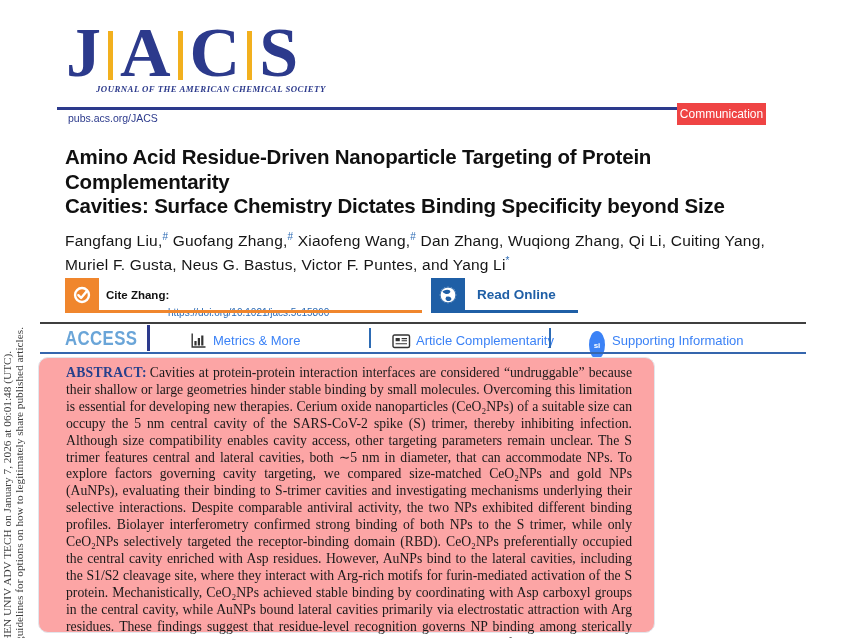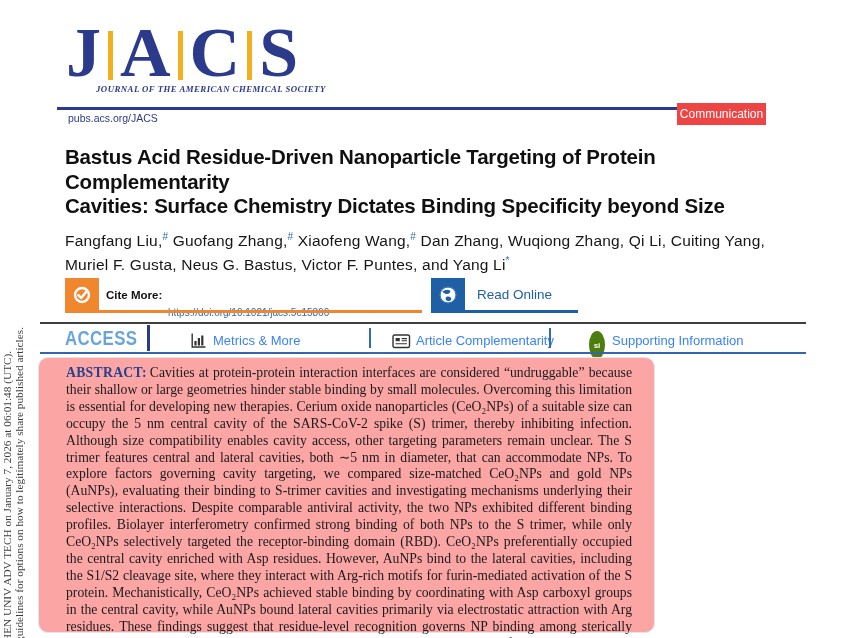--- a/index.html
+++ b/index.html
@@ -34,36 +34,36 @@
   .authors sup{color:#2d6bb4;font-size:10px;}
 
   
   .cite-sq{position:absolute;left:65px;top:278px;width:34px;height:34px;background:#f0862d;
            display:flex;align-items:center;justify-content:center;}
   .cite-label{position:absolute;left:106px;top:289px;font-weight:bold;font-size:11.5px;color:#111;}
   .doi-link{position:absolute;left:168px;top:307px;font-size:10px;color:#2d6bb4;text-decoration:none;}
   .orange-rule{position:absolute;left:65px;top:310px;width:357px;height:3px;background:#f0862d;}
   .read-sq{position:absolute;left:431px;top:278px;width:34px;height:34px;background:#1f5fa6;
            display:flex;align-items:center;justify-content:center;}
-  .read-label{position:absolute;left:477px;top:287px;font-weight:normal;font-size:13.5px;color:#1f5fa6;
+  .read-label{position:absolute;left:477px;top:287px;font-weight:bold;font-size:13.5px;color:#1f5fa6;
               text-decoration:none;text-align:right;}
   .blue-rule{position:absolute;left:431px;top:310px;width:147px;height:3px;background:#1f5fa6;}
 
   
   .acc-top{position:absolute;left:40px;top:322px;width:766px;height:1.5px;background:#3f3f3f;}
   .acc-bottom{position:absolute;left:40px;top:352px;width:766px;height:1.5px;background:#3566ad;}
   .access-label{position:absolute;left:65px;top:326px;font-weight:bold;font-size:21px;
                 color:#6aa5d8;transform:scaleX(0.8);transform-origin:left top;
                 letter-spacing:0.5px;text-decoration:none;}
   .sep-big{position:absolute;left:147px;top:325px;width:2.5px;height:26px;background:#2c3a8c;}
   .sep{position:absolute;top:328px;width:1.5px;height:20px;background:#2d6bb4;}
   .acc-item{position:absolute;top:333px;font-size:13px;color:#3b82f6;text-decoration:none;}
   .acc-icon{position:absolute;top:332px;}
   .si-circle{position:absolute;left:589px;top:331px;width:16px;height:28px;border-radius:50%;
-             background:#4d7c0f;color:#fff;font-size:8px;font-weight:bold;
+             background:#3b82f6;color:#fff;font-size:8px;font-weight:bold;
              display:flex;align-items:center;justify-content:center;}
 
   
   .abstract-panel{position:absolute;left:38px;top:357px;width:617px;height:276px;
                   background:#fca5a5;border:1px solid #e2e6ec;border-radius:10px;
                   box-sizing:border-box;padding:7px 22px 6px 27px;}
   .abstract-text{font-family:"Liberation Serif",serif;font-size:13.7px;line-height:16.9px;
                  text-align:justify;color:#1a1a1a;}
   .abstract-text .lbl{font-weight:bold;color:#27418c;letter-spacing:0.3px;margin-right:3px;}
 </style>
@@ -83,37 +83,37 @@
   <span>C</span>
   <span class="gbar"></span>
   <span>S</span>
 </div>
 <div class="tagline">JOURNAL OF THE AMERICAN CHEMICAL SOCIETY</div>
 <div class="hrule"></div>
 <div class="badge">Communication</div>
 <a class="site-link" href="#">pubs.acs.org/JACS</a>
 
 <div class="title">
-  <div>Bastus Acid Residue-Driven Nanoparticle Targeting of Protein</div>
+  <div>Amino Acid Residue-Driven Nanoparticle Targeting of Protein</div>
   <div>Complementarity</div>
   <div>Cavities: Surface Chemistry Dictates Binding Specificity beyond Size</div>
 </div>
 
 <div class="authors">
   <span>Fangfang Liu,</span><sup>#</sup><span> Guofang Zhang,</span><sup>#</sup><span> Xiaofeng Wang,</span><sup>#</sup><span> Dan Zhang, Wuqiong Zhang, Qi Li, Cuiting Yang,</span><br>
   <span>Muriel F. Gusta, Neus G. Bastus, Victor F. Puntes, and Yang Li</span><sup>*</sup>
 </div>
 
 <div class="cite-sq">
   <svg width="22" height="22" viewBox="0 0 24 24">
     <circle cx="12" cy="12" r="7.6" fill="none" stroke="#fff" stroke-width="2.6"></circle>
     <path d="M8 12.2 L11 15.2 L17.5 7.5" fill="none" stroke="#fff" stroke-width="2.6" stroke-linecap="round" stroke-linejoin="round"></path>
   </svg>
 </div>
-<span class="cite-label">Cite More:</span>
+<span class="cite-label">Cite Zhang:</span>
 <a class="doi-link" href="#">https://doi.org/10.1021/jacs.5c15860</a>
 <div class="orange-rule"></div>
 
 <div class="read-sq">
   <svg width="22" height="22" viewBox="0 0 24 24">
     <circle cx="12" cy="12" r="9" fill="#fff"></circle>
     <path d="M6 8 q3.5 -2.5 7 -1.5 q2.5 1 1 3 q-2 2 -5 1 q-3 -0.8 -3 -2.5z" fill="#1f5fa6"></path>
     <path d="M10 14 q3 -1 5 0.6 q1.6 1.6 0 3 q-2.4 1.8 -4.6 0.4 q-2 -1.6 -0.4 -4z" fill="#1f5fa6"></path>
     <circle cx="12" cy="12" r="8.6" fill="none" stroke="#1f5fa6" stroke-width="1"></circle>
   </svg>

